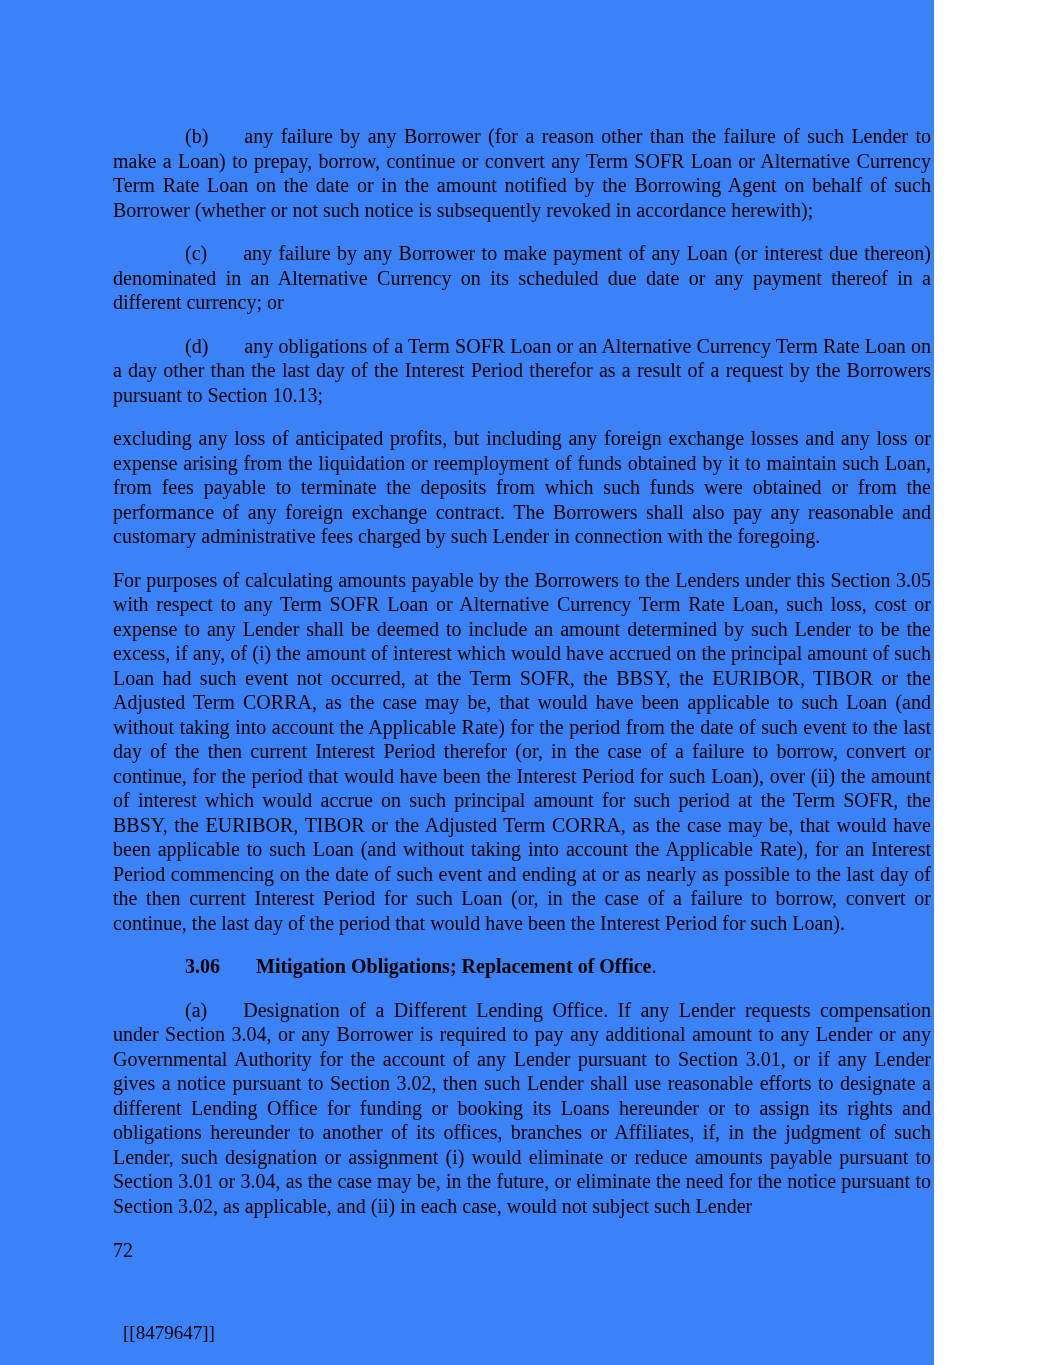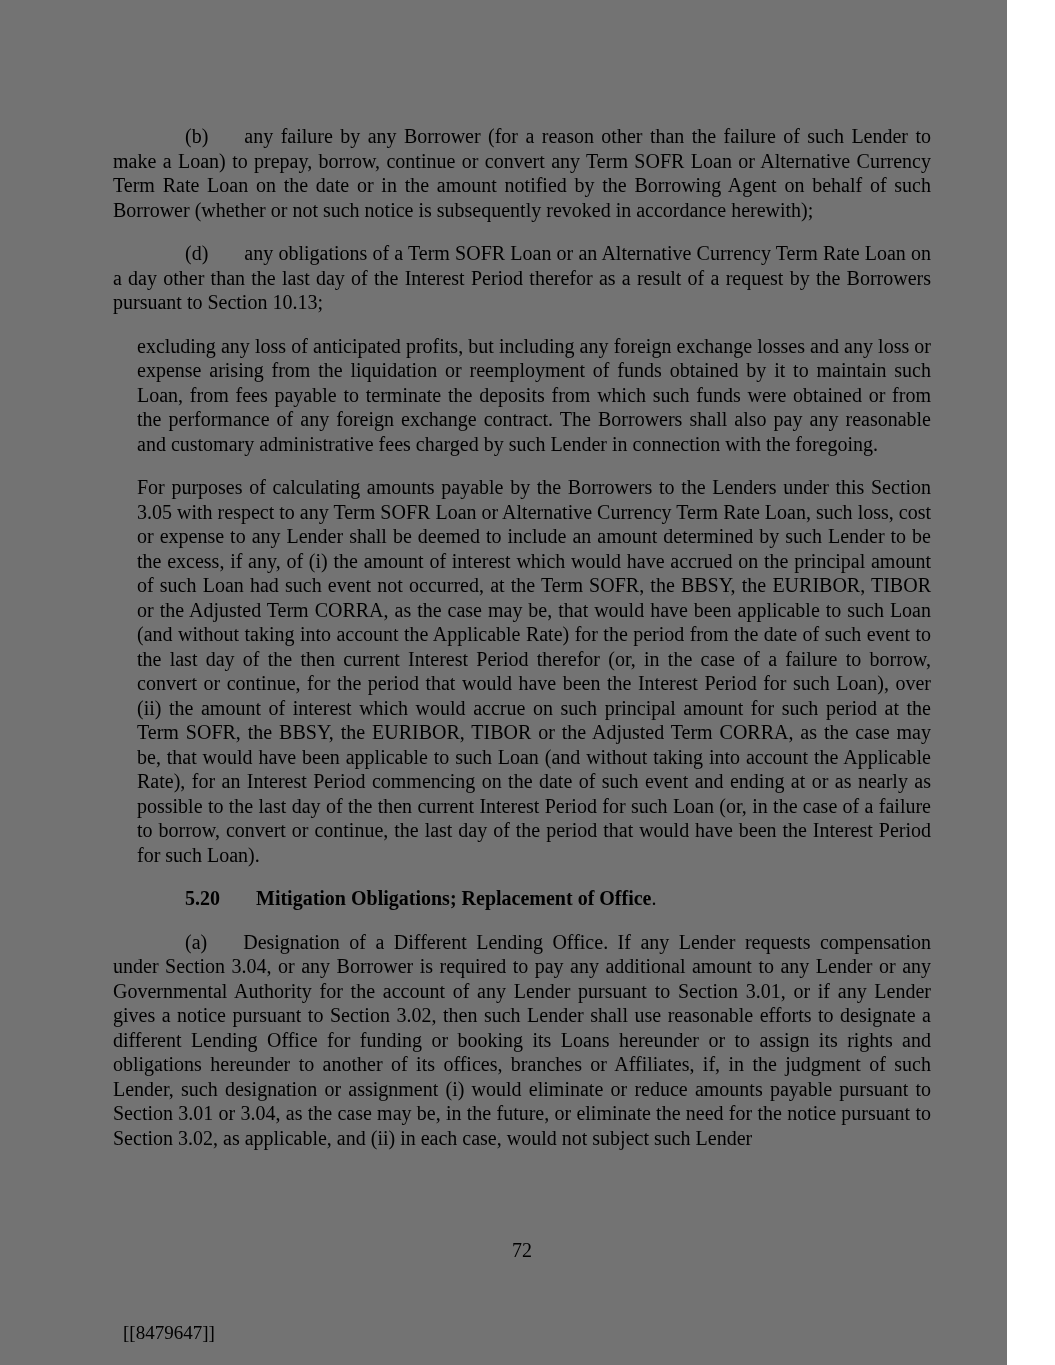--- a/index.html
+++ b/index.html
@@ -2,78 +2,77 @@
 <html><head>
 <meta charset="utf-8">
 <style>
   html, body {
     margin: 0;
     padding: 0;
     background: #ffffff;
   }
   .page {
     position: relative;
-    width: 1007px;
+    width: 934px;
     height: 1365px;
-    background: #737373;
+    background: #3b82f6;
     color: #000000;
     font-family: "Liberation Serif", "DejaVu Serif", serif;
     overflow: hidden;
   }
   .content {
     position: absolute;
     top: 124px;
     left: 113px;
     width: 818px;
   }
   .para {
     font-size: 20px;
     line-height: 24.5px;
     text-align: justify;
     margin: 0 0 19px 0;
     text-indent: 72px;
   }
   .para.noindent {
     text-indent: 0;
-    margin-left: 24px;
   }
   .tab {
     display: inline-block;
     width: 36px;
   }
   .u {
     text-underline-offset: 3px;
   }
   .b {
     font-weight: bold;
   }
   .page-number {
     margin-top: 27px;
-    text-align: center;
     font-size: 20px;
     line-height: 24.5px;
   }
   .doc-footer {
     position: absolute;
     left: 123px;
     top: 1325px;
     font-size: 19px;
     line-height: 16px;
     text-align: right;
   }
 </style>
 </head>
 <body>
 
 <div class="page">
   <div class="content">
 
   <div class="para"><span>(b)</span><span class="tab"></span><span>any failure by any Borrower (for a reason other than the failure of such Lender to make a Loan) to prepay, borrow, continue or convert any Term SOFR Loan or Alternative Currency Term Rate Loan on the date or in the amount notified by the Borrowing Agent on behalf of such Borrower (whether or not such notice is subsequently revoked in accordance herewith);</span></div>
+      <div class="para"><span>(c)</span><span class="tab"></span><span>any failure by any Borrower to make payment of any Loan (or interest due thereon) denominated in an Alternative Currency on its scheduled due date or any payment thereof in a different currency; or</span></div>
       <div class="para"><span>(d)</span><span class="tab"></span><span>any obligations of a Term SOFR Loan or an Alternative Currency Term Rate Loan on a day other than the last day of the Interest Period therefor as a result of a request by the Borrowers pursuant to </span><span class="u">Section 10.13</span><span>;</span></div>
       <div class="para noindent"><span>excluding any loss of anticipated profits, but including any foreign exchange losses and any loss or expense arising from the liquidation or reemployment of funds obtained by it to maintain such Loan, from fees payable to terminate the deposits from which such funds were obtained or from the performance of any foreign exchange contract.  The Borrowers shall also pay any reasonable and customary administrative fees charged by such Lender in connection with the foregoing.</span></div>
       <div class="para noindent"><span>For purposes of calculating amounts payable by the Borrowers to the Lenders under this </span><span class="u">Section 3.05</span><span> with respect to any Term SOFR Loan or Alternative Currency Term Rate Loan, such loss, cost or expense to any Lender shall be deemed to include an amount determined by such Lender to be the excess, if any, of (i) the amount of interest which would have accrued on the principal amount of such Loan had such event not occurred, at the Term SOFR, the BBSY, the EURIBOR, TIBOR or the Adjusted Term CORRA, as the case may be, that would have been applicable to such Loan (and without taking into account the Applicable Rate) for the period from the date of such event to the last day of the then current Interest Period therefor (or, in the case of a failure to borrow, convert or continue, for the period that would have been the Interest Period for such Loan), </span><span class="u">over</span><span> (ii) the amount of interest which would accrue on such principal amount for such period at the Term SOFR, the BBSY, the EURIBOR, TIBOR or the Adjusted Term CORRA, as the case may be, that would have been applicable to such Loan (and without taking into account the Applicable Rate), for an Interest Period commencing on the date of such event and ending at or as nearly as possible to the last day of the then current Interest Period for such Loan (or, in the case of a failure to borrow, convert or continue, the last day of the period that would have been the Interest Period for such Loan).</span></div>
-      <div class="para"><span class="b">5.20</span><span class="tab"></span><span class="b">Mitigation Obligations; Replacement of Office</span><span>.</span></div>
+      <div class="para"><span class="b">3.06</span><span class="tab"></span><span class="b">Mitigation Obligations; Replacement of Office</span><span>.</span></div>
       <div class="para"><span>(a)</span><span class="tab"></span><span class="u">Designation of a Different Lending Office</span><span>.  If any Lender requests compensation under </span><span class="u">Section 3.04</span><span>, or any Borrower is required to pay any additional amount to any Lender or any Governmental Authority for the account of any Lender pursuant to </span><span class="u">Section 3.01</span><span>, or if any Lender gives a notice pursuant to </span><span class="u">Section 3.02</span><span>, then such Lender shall use reasonable efforts to designate a different Lending Office for funding or booking its Loans hereunder or to assign its rights and obligations hereunder to another of its offices, branches or Affiliates, if, in the judgment of such Lender, such designation or assignment (i) would eliminate or reduce amounts payable pursuant to </span><span class="u">Section 3.01</span><span> or </span><span class="u">3.04</span><span>, as the case may be, in the future, or eliminate the need for the notice pursuant to </span><span class="u">Section 3.02</span><span>, as applicable, and (ii) in each case, would not subject such Lender</span></div>
     </div>
   <div class="content" style="top:auto; position:static;"></div>
   <div class="page-number" style="position:absolute; left:113px; width:818px; top:1238px; margin:0;">72</div>
   <div class="doc-footer">[[8479647]]</div>
 </div>
 
 </body></html>

